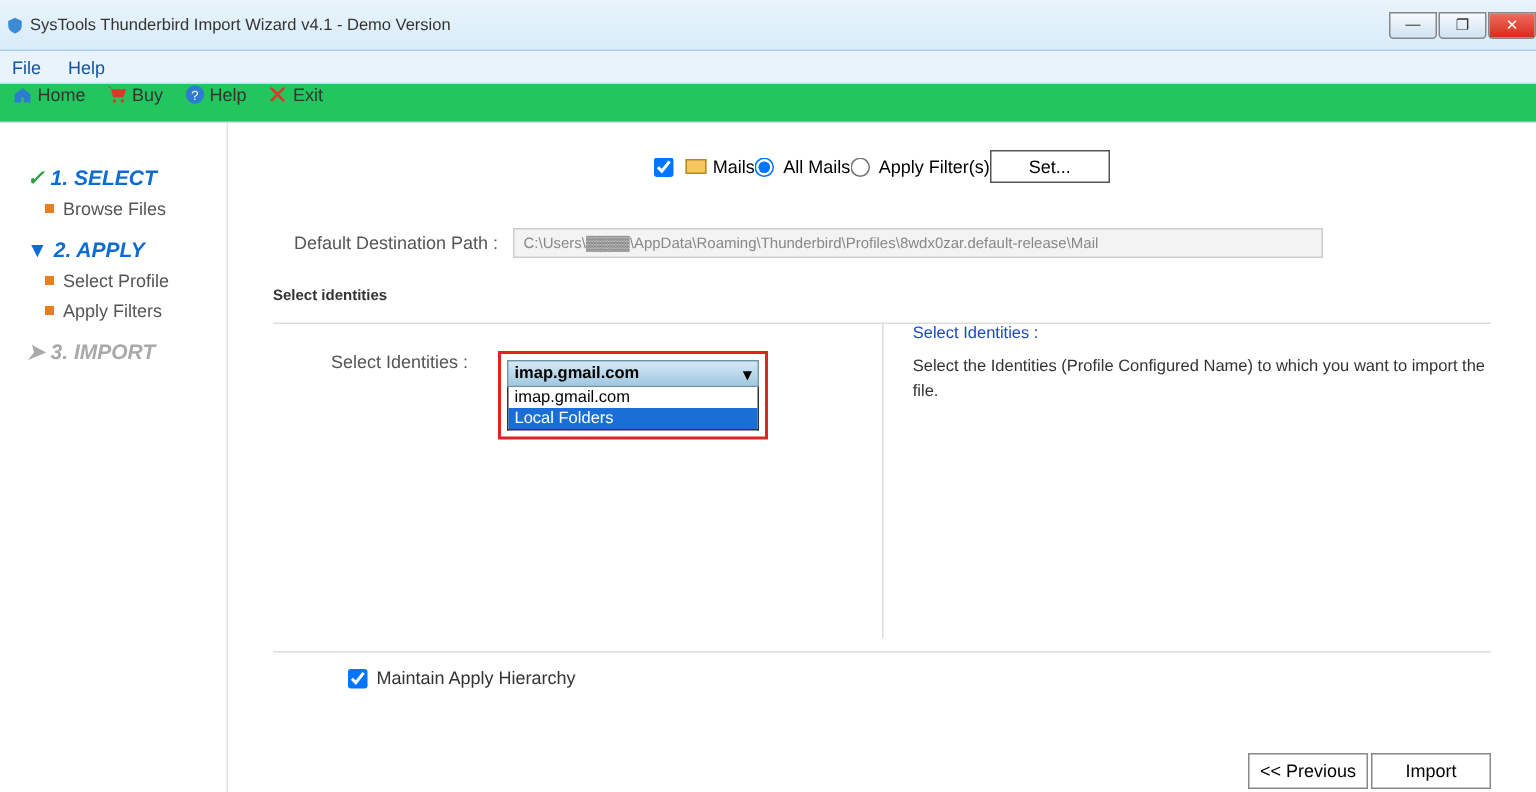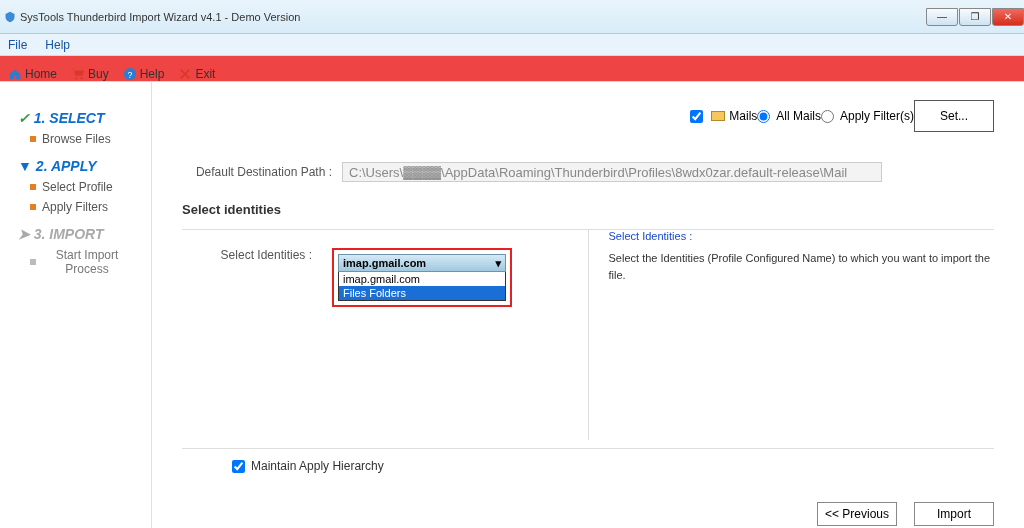--- a/index.html
+++ b/index.html
@@ -12,21 +12,21 @@
   .winbtn { width: 32px; height: 18px; margin-left: 1px; display: flex; align-items: center; justify-content: center; border: 1px solid #888; border-radius: 0 0 3px 3px; font-size: 10px; cursor: pointer; }
   .winbtn.min { background: linear-gradient(#f7fbfe,#cfe3f1); }
   .winbtn.max { background: linear-gradient(#f7fbfe,#cfe3f1); }
   .winbtn.close { background: linear-gradient(#f06b5f,#d62d1a); color:#fff; }
 
   
   .menubar { height: 22px; background: #e9f3fb; border-bottom: 1px solid #c9ddeb; padding-left: 8px; display: flex; align-items: center; font-size: 12px; color: #1454a0; }
   .menubar span { margin-right: 18px; cursor: pointer; }
 
   
-  .toolbar { height: 26px; background: #ef4444; border-bottom: 1px solid #c9ddeb; padding-left: 8px; display: flex; align-items: flex-end; font-size: 12px; color: #333; }
+  .toolbar { height: 26px; background: #22c55e; border-bottom: 1px solid #c9ddeb; padding-left: 8px; display: flex; align-items: flex-start; font-size: 12px; color: #333; }
   .tool { display: flex; align-items: center; margin-right: 14px; cursor: pointer; }
   .tool .ticon { width: 14px; height: 14px; margin-right: 3px; display: inline-flex; align-items:center; justify-content:center; font-size:10px; }
 
   
   .content { display: flex; height: calc(528px - 20px - 22px - 26px); background: #fff; }
   .sidebar { width: 152px; border-right: 1px solid #e0e0e0; padding-top: 16px; text-align: center; }
   .sidebar h2 { color: #0b6dd1; font-weight: 800; font-size: 16px; letter-spacing: .5px; font-style: italic; }
   .step { margin-top: 12px; text-align: left; padding-left: 18px; }
   .step-title { font-size: 14px; font-weight: 700; font-style: italic; display: flex; align-items: center; }
   .step-title.blue { color: #0b6dd1; }
@@ -34,50 +34,50 @@
   .sub { font-size: 12px; color: #777; margin: 6px 0 0 12px; display:flex; align-items:center; }
   .sub.active { color: #555; }
   .sq-orange { width:6px; height:6px; background:#e67e22; margin-right:6px; }
   .sq-gray { width:6px; height:6px; background:#bbb; margin-right:6px; }
   .chk-green { color:#2e9e3c; margin-right:4px; font-weight:bold; }
   .funnel { color:#0b6dd1; margin-right:4px; }
   .arrow-gray { color:#a9a9a9; margin-right:4px; }
 
   .main { flex: 1; position: relative; padding: 18px 30px 0 30px; }
 
-  .row1 { display:flex; align-items:center; justify-content:flex-end; margin-bottom:30px; }
+  .row1 { display:flex; align-items:center; justify-content:center; margin-bottom:30px; }
   .mails-group { display:flex; align-items:center; font-size:12px; }
   .mails-group input[type=checkbox]{ margin-right:4px; }
   .mail-ico { width:14px; height:10px; background:#f6c75e; border:1px solid #b48a20; margin: 0 4px; display:inline-block; }
   .radio-group { display:flex; align-items:center; font-size:12px; gap:6px; }
-  .set-btn { width:80px; height:32px; font-size:12px; border:1px solid #555; background:#fff; cursor:pointer; }
+  .set-btn { width:80px; height:22px; font-size:12px; border:1px solid #555; background:#fff; cursor:pointer; }
 
   .row2 { display:flex; align-items:center; font-size:12px; margin-bottom:20px; }
   .row2 .lbl { width:160px; text-align:right; padding-right:10px; color:#555; }
-  .row2 input[type=text]{ flex:1; max-width:540px; height:20px; font-size:13px; padding:0 6px; color:#888; background:#f3f3f3; border:1px solid #ccc; }
-
-  .legend { font-size:13px; font-weight:700; color:#333; margin-bottom:4px; }
+  .row2 input[type=text]{ flex:1; max-width:540px; height:20px; font-size:10px; padding:0 6px; color:#888; background:#f3f3f3; border:1px solid #ccc; }
+
+  .legend { font-size:10px; font-weight:700; color:#333; margin-bottom:4px; }
   .panes { display:flex; gap:20px; height:210px; }
   .pane-left { flex:1; position:relative; }
   .pane-right { flex:1; border-left:1px solid #ddd; padding-left:20px; font-size:11px; }
   .pane-right .desc-title { color:#1a49c9; font-weight:400; margin-bottom:8px; }
   .pane-right p { line-height:1.5; color:#333; }
 
   .select-row { display:flex; align-items:flex-start; font-size:12px; margin-top:18px; }
   .select-row .lbl2 { width:150px; text-align:right; padding-right:20px; color:#555; }
   .dd-wrap { border:2px solid #e62121; padding:4px; width:180px; background:#fff; }
   .dd-head { height:18px; background:linear-gradient(#d5e9f6,#a0c8df); border:1px solid #6f94a9; font-size:11px; font-weight:600; padding:1px 4px; display:flex; justify-content:space-between; align-items:center; cursor:pointer; }
   .dd-list { border:1px solid #333; border-top:none; background:#fff; }
   .dd-item { font-size:11px; padding:0 4px; line-height:14px; cursor:pointer; }
   .dd-item.sel { background:#1a6fd6; color:#fff; }
 
   .maintain { font-size:12px; color:#333; margin-top:10px; margin-left:50px; display:flex; align-items:center; }
   .maintain input{ margin-right:6px; }
 
-  .footer { position:absolute; bottom:16px; right:30px; display:flex; gap:17px;border-radius:12px; }
+  .footer { position:absolute; bottom:16px; right:30px; display:flex; gap:2px;border-radius:12px; }
   .footer button { width:80px; height:24px; font-size:12px; background:#fff; border:1px solid #888; cursor:pointer; }
 
   hr.sep { border:none; border-top:1px solid #ddd; margin-top:8px; }
 </style>
 </head>
 <body>
 
 <div class="titlebar">
   <svg class="title-icon" viewBox="0 0 16 16">
       <path fill="#3b8bd6" d="M8 1l6 3v4c0 4-3 6-6 7-3-1-6-3-6-7V4z"></path>
@@ -159,24 +159,20 @@
       <div class="sub active">
           <span class="sq-orange"></span>
           <span>Apply Filters</span>
         </div>
     </div>
 
     <div class="step">
       <div class="step-title gray">
           <span class="arrow-gray">➤</span>
           <span>3. IMPORT</span>
-        </div>
-      <div class="sub" style="text-align:center;">
-          <span class="sq-gray"></span>
-          <span style="max-width:90px;display:inline-block;">Start Import Process</span>
         </div>
     </div>
   </div>
 
   <div class="main">
 
     <div class="row1">
       <div class="mails-group">
         <input type="checkbox" checked="" style="">
           <span class="mail-ico"></span>
@@ -207,21 +203,21 @@
       <div class="pane-left">
         <div class="select-row">
           <div class="lbl2">Select Identities :</div>
           <div class="dd-wrap">
             <div class="dd-head">
               <span>imap.gmail.com</span>
               <span>▾</span>
             </div>
             <div class="dd-list">
               <div class="dd-item">imap.gmail.com</div>
-              <div class="dd-item sel">Files Folders</div>
+              <div class="dd-item sel">Local Folders</div>
             </div>
           </div>
         </div>
       </div>
       <div class="pane-right">
         <div class="desc-title">Select Identities :</div>
         <p>Select the Identities (Profile Configured Name) to which you want to import the file.</p>
       </div>
     </div>
 

